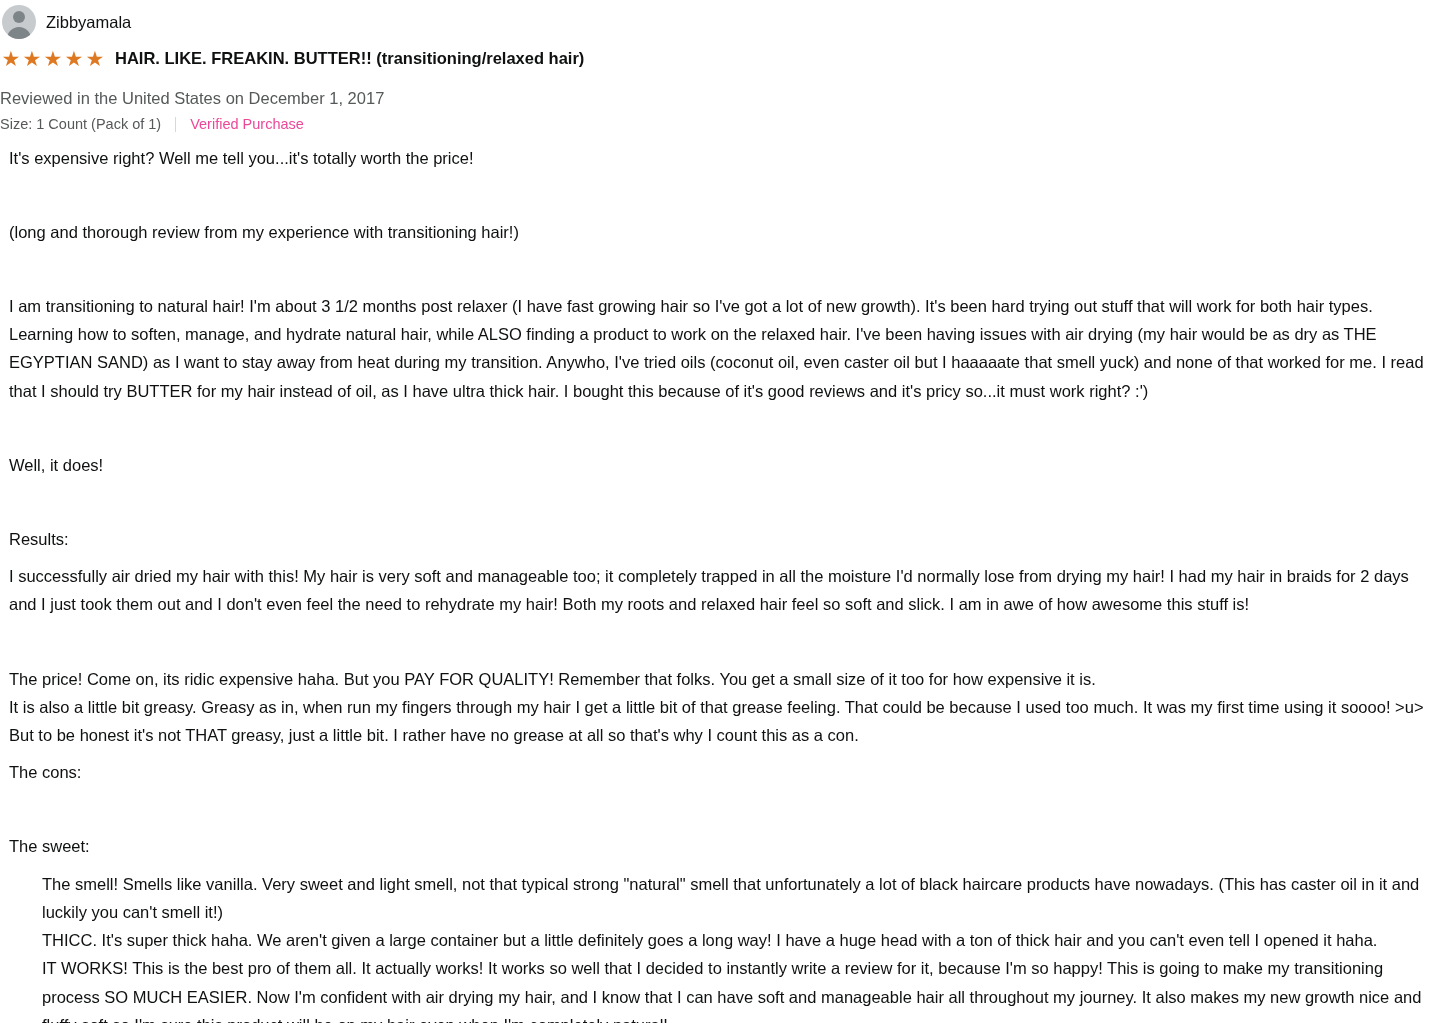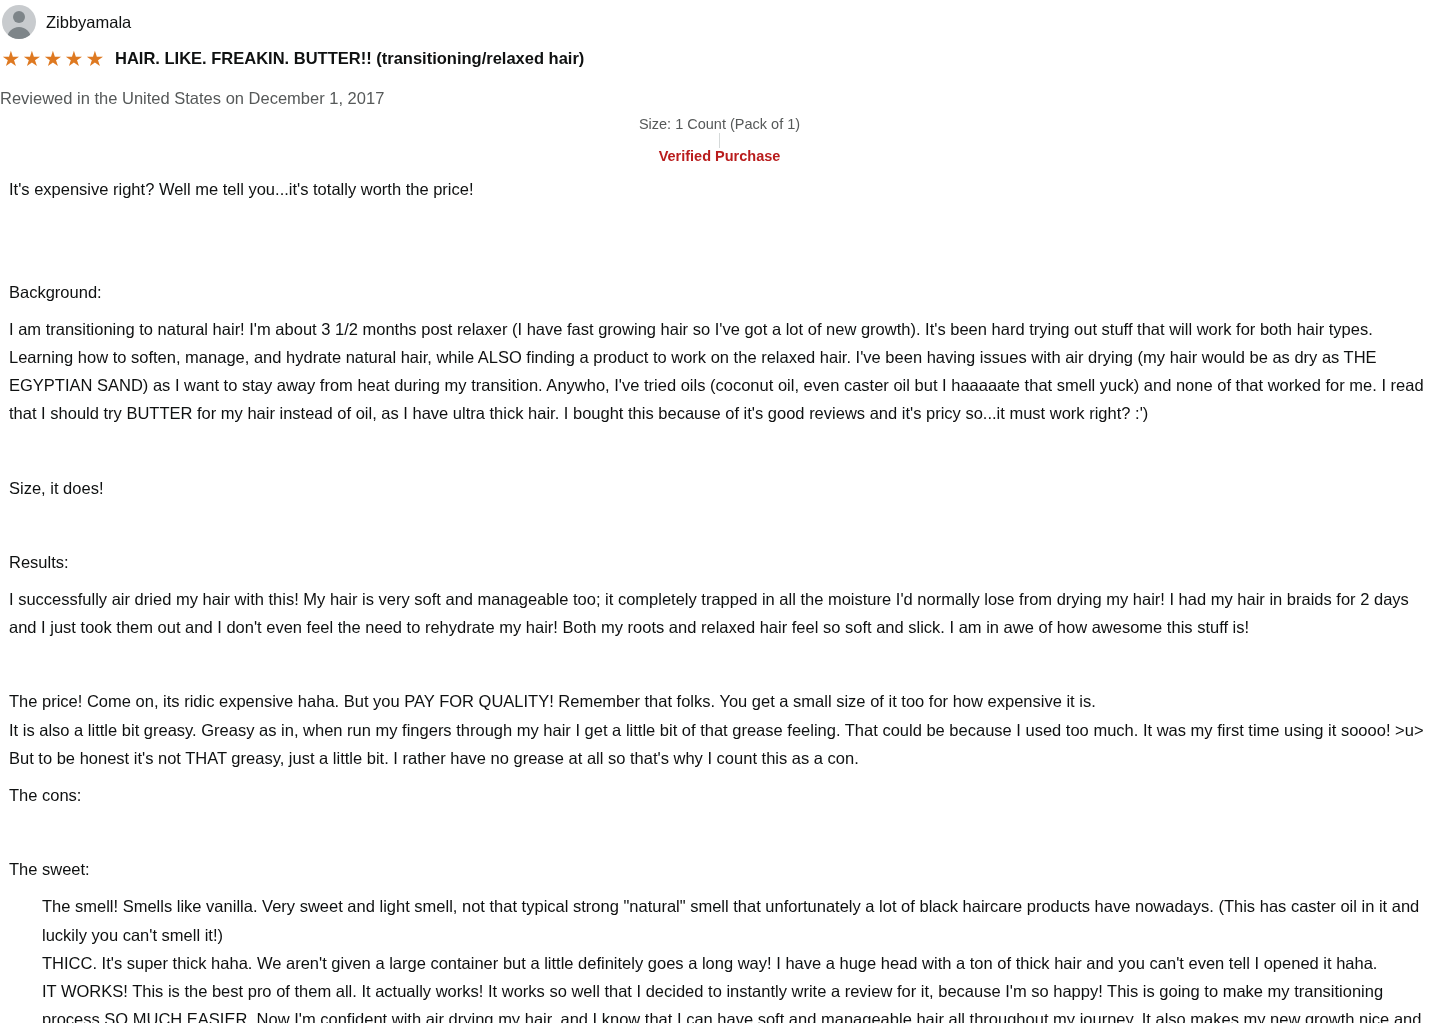--- a/index.html
+++ b/index.html
@@ -97,35 +97,34 @@
     color: #565959;
     margin-top: 20px;
     line-height: 1.15;
   }
   .meta-row {
     display: flex;
     align-items: center;
     margin-top: 8px;
     font-size: 14.5px;
     line-height: 1.15;
-    flex-direction: column;
   }
   .meta-size {
     color: #565959;
   }
   .meta-sep {
     width: 1px;
     height: 15px;
     background: #d5d9d9;
     margin: 0 14px;
     display: inline-block;
   }
   .verified {
-    color: #b91c1c;
-    font-weight: bold;
+    color: #ec4899;
+    font-weight: normal;
     font-size: 14.5px;
   }
   
   .review-body {
     margin-top: 11px;
     font-size: 16.5px;
     line-height: 28.2px;
     color: #0f1111;
   }
   .review-body p {
@@ -161,25 +160,25 @@
 
     <div class="meta-row">
       <span class="meta-size">Size: 1 Count (Pack of 1)</span>
       <span class="meta-sep"></span>
       <span class="verified">Verified Purchase</span>
     </div>
 
     <div class="review-body">
       <p>It's expensive right? Well me tell you...it's totally worth the price!</p>
       <div class="spacer"></div>
+      <p>(long and thorough review from my experience with transitioning hair!)</p>
       <div class="spacer"></div>
-      <p>Background:</p>
       <p>I am transitioning to natural hair! I'm about 3 1/2 months post relaxer (I have fast growing hair so I've got a lot of new growth). It's been hard trying out stuff that will work for both hair types. Learning how to soften, manage, and hydrate natural hair, while ALSO finding a product to work on the relaxed hair. I've been having issues with air drying (my hair would be as dry as THE EGYPTIAN SAND) as I want to stay away from heat during my transition. Anywho, I've tried oils (coconut oil, even caster oil but I haaaaate that smell yuck) and none of that worked for me. I read that I should try BUTTER for my hair instead of oil, as I have ultra thick hair. I bought this because of it's good reviews and it's pricy so...it must work right? :')</p>
       <div class="spacer"></div>
-      <p>Size, it does!</p>
+      <p>Well, it does!</p>
       <div class="spacer"></div>
       <p>Results:</p>
       <p>I successfully air dried my hair with this! My hair is very soft and manageable too; it completely trapped in all the moisture I'd normally lose from drying my hair! I had my hair in braids for 2 days and I just took them out and I don't even feel the need to rehydrate my hair! Both my roots and relaxed hair feel so soft and slick. I am in awe of how awesome this stuff is!</p>
       <div class="spacer"></div>
       <p style="white-space: pre-line;">The price! Come on, its ridic expensive haha. But you PAY FOR QUALITY! Remember that folks. You get a small size of it too for how expensive it is.
 It is also a little bit greasy. Greasy as in, when run my fingers through my hair I get a little bit of that grease feeling. That could be because I used too much. It was my first time using it soooo! &gt;u&gt; But to be honest it's not THAT greasy, just a little bit. I rather have no grease at all so that's why I count this as a con.</p>
       <p>The cons:</p>
       <div class="spacer"></div>
       <p>The sweet:</p>
       <p style="white-space: pre-line; padding-left: 33px;">The smell! Smells like vanilla. Very sweet and light smell, not that typical strong "natural" smell that unfortunately a lot of black haircare products have nowadays. (This has caster oil in it and luckily you can't smell it!)

